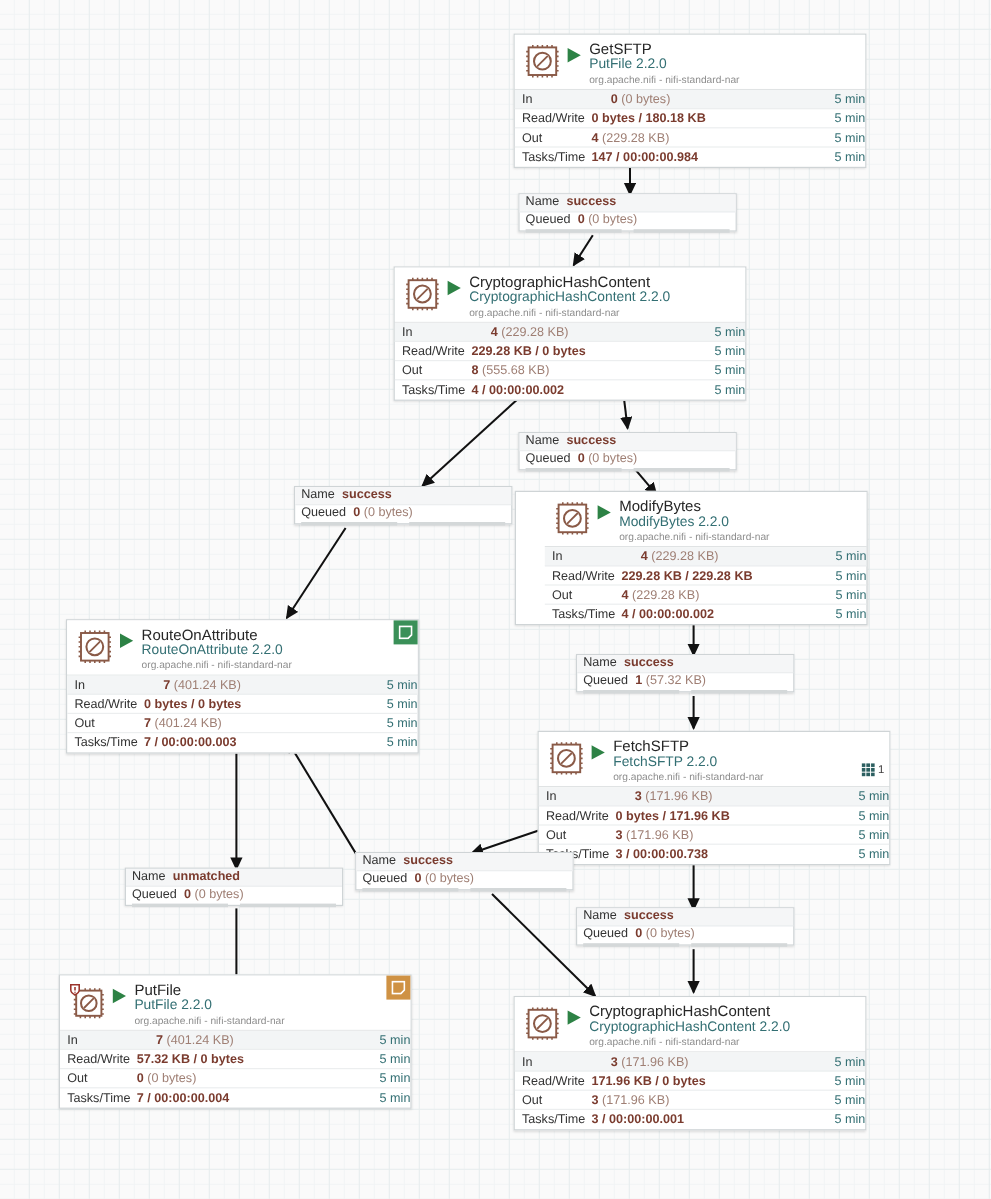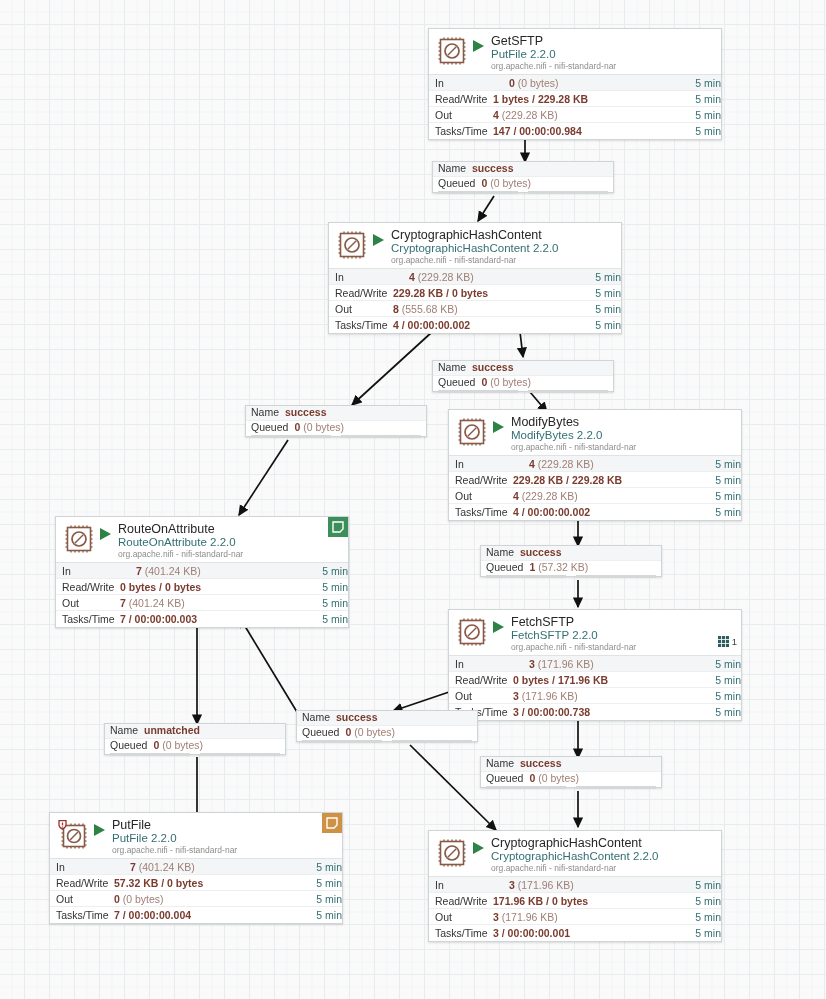--- a/index.html
+++ b/index.html
@@ -195,21 +195,21 @@
       <span class="pbundle">org.apache.nifi - nifi-standard-nar</span>
     </div>
     <div class="stats">
       <div class="srow alt">
         <span class="slabel">In</span>
         <span class="sval"><b>0</b><span class="muted"> (0 bytes)</span></span>
         <span class="stime">5 min</span>
       </div>
       <div class="srow">
         <span class="slabel">Read/Write</span>
-        <span class="sval">1 bytes / 229.28 KB</span>
+        <span class="sval">0 bytes / 180.18 KB</span>
         <span class="stime">5 min</span>
       </div>
       <div class="srow">
         <span class="slabel">Out</span>
         <span class="sval"><b>4</b><span class="muted"> (229.28 KB)</span></span>
         <span class="stime">5 min</span>
       </div>
       <div class="srow">
         <span class="slabel">Tasks/Time</span>
         <span class="sval">147 / 00:00:00.984</span>
@@ -272,21 +272,21 @@
         <span class="stime">5 min</span>
       </div>
       <div class="srow">
         <span class="slabel">Tasks/Time</span>
         <span class="sval">4 / 00:00:00.002</span>
         <span class="stime">5 min</span>
       </div>
     </div>
   </div>
 
-  <div class="proc" style="left:448px;top:409px;width:294px;">
+  <div class="proc" style="left:429px;top:409px;width:294px;padding-left:24px;">
     <div class="proc-head">
       <span class="pi">
         <svg width="30" height="30" viewBox="0 0 30 30">
           <rect x="3.5" y="3.5" width="23" height="23" fill="none" stroke="#8a5a47" stroke-width="1.6"></rect>
           <g stroke="#8a5a47" stroke-width="1.3">
             <line x1="7" y1="3.5" x2="7" y2="1.5"></line>
               <line x1="11" y1="3.5" x2="11" y2="1.5"></line>
             <line x1="15" y1="3.5" x2="15" y2="1.5"></line>
               <line x1="19" y1="3.5" x2="19" y2="1.5"></line>
             <line x1="23" y1="3.5" x2="23" y2="1.5"></line>

